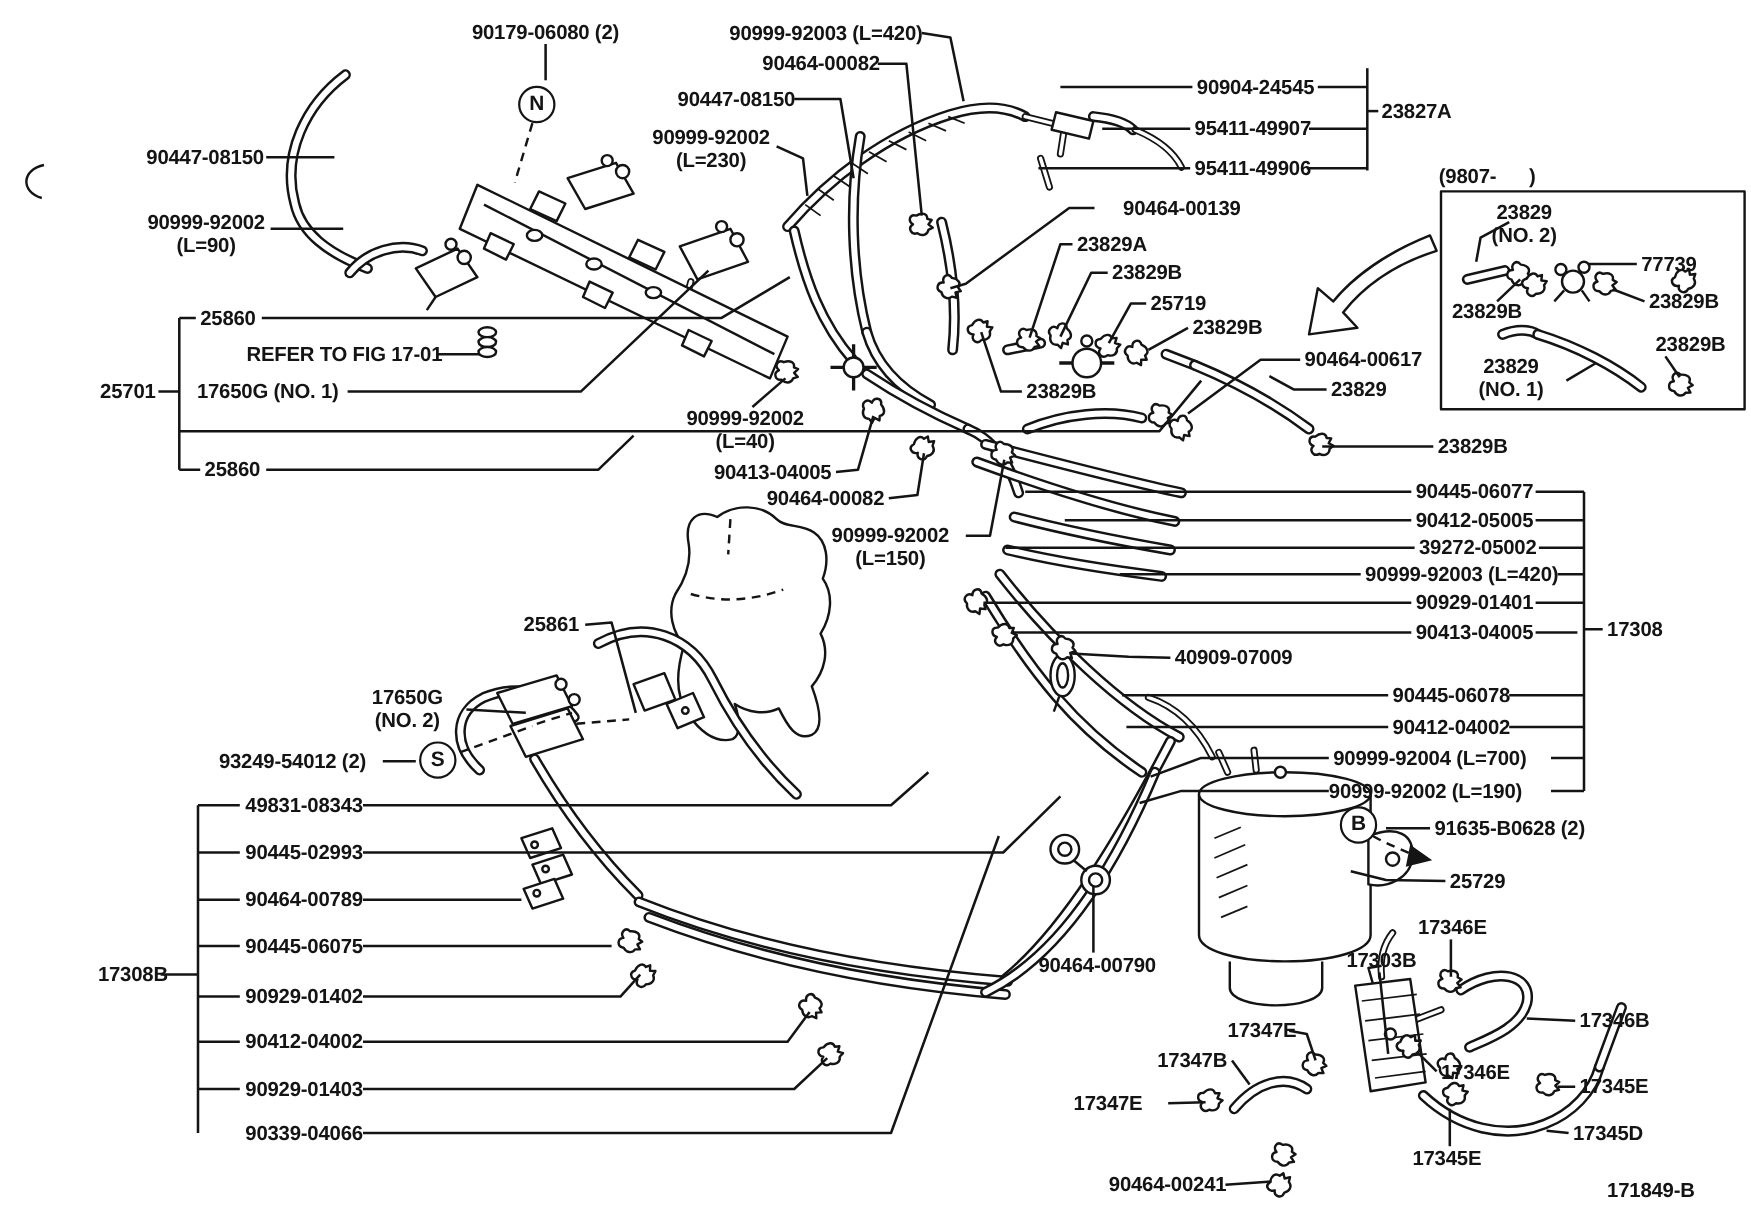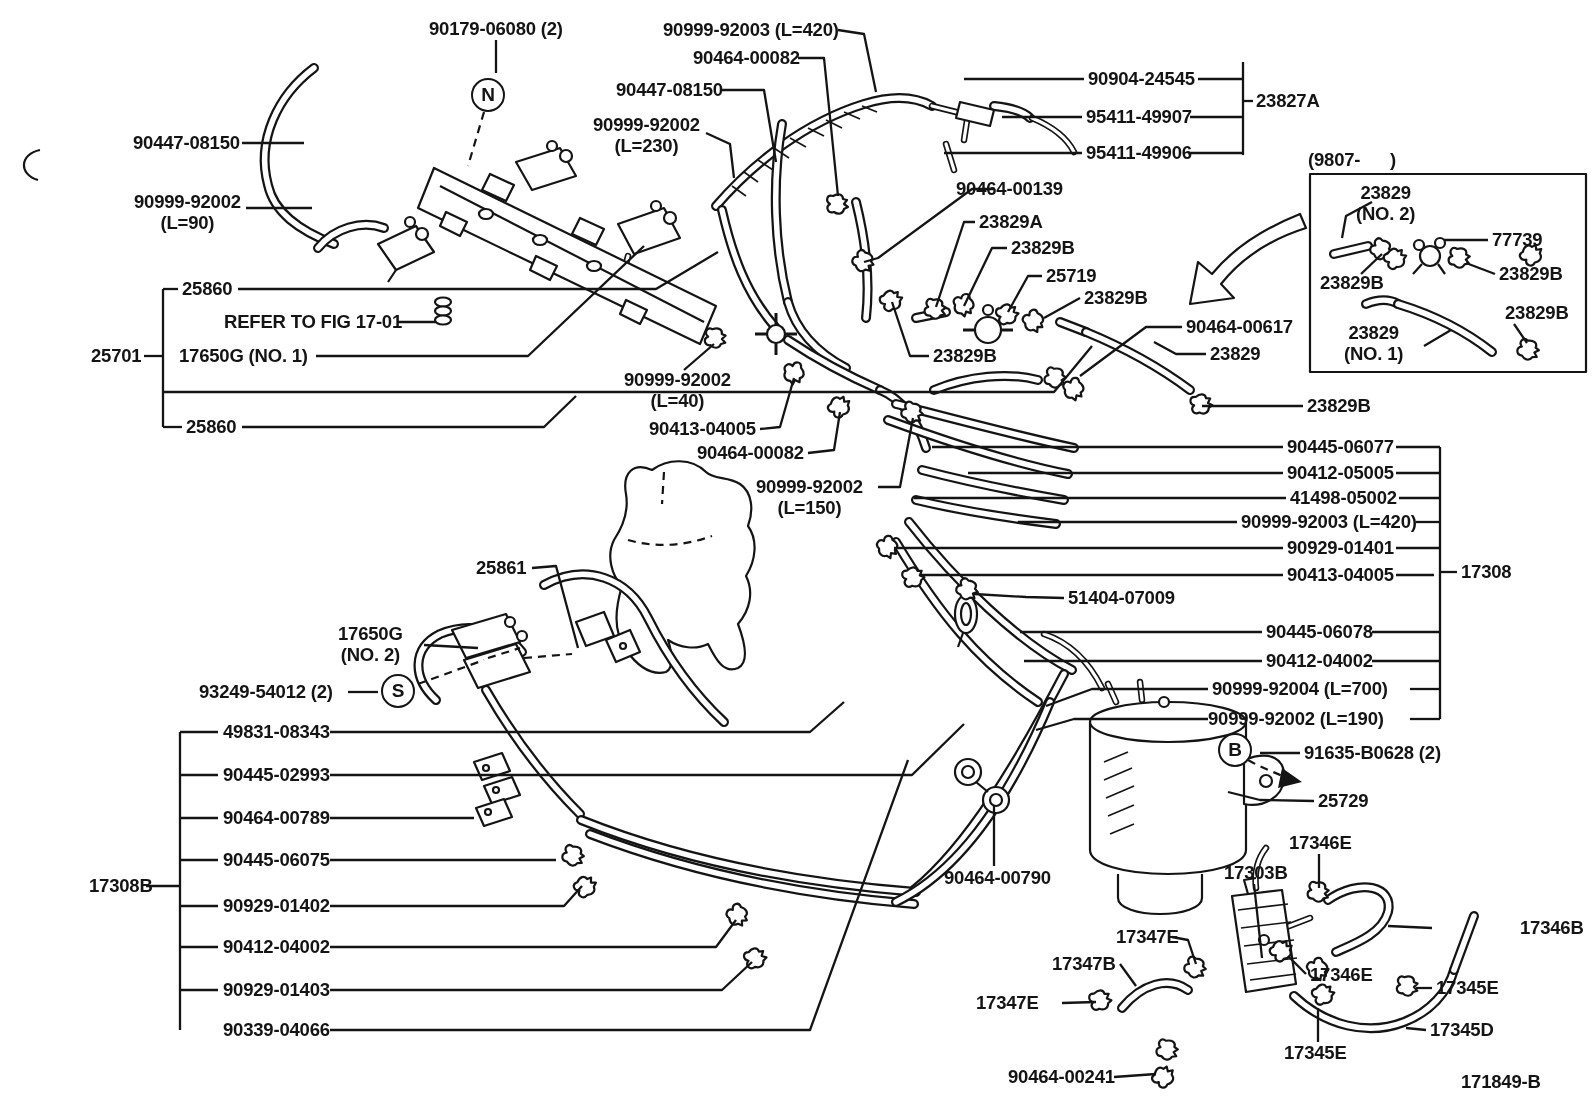--- a/index.html
+++ b/index.html
@@ -418,43 +418,43 @@
       <div class="lbl" style="left: 1304px; top: 272px;">23829B</div>
       <div class="lbl" style="left: 1483px; top: 263px;">23829B</div>
       <div class="lbl" style="left: 1489px; top: 302px;">23829B</div>
       <div class="lbl two" style="left: 1328px; top: 322px;">23829
 (NO. 1)</div>
       <div class="lbl" style="left: 166px; top: 278px;">25860</div>
       <div class="lbl" style="left: 208px; top: 311px;">REFER TO FIG 17-01</div>
       <div class="lbl" style="left: 75px; top: 345px;">25701</div>
       <div class="lbl" style="left: 163px; top: 345px;">17650G (NO. 1)</div>
       <div class="lbl" style="left: 170px; top: 416px;">25860</div>
-      <div class="lbl" style="left: 940px; top: 178px;">90464-00139</div>
+      <div class="lbl" style="left: 1005px; top: 178px;">90464-00139</div>
       <div class="lbl" style="left: 963px; top: 211px;">23829A</div>
       <div class="lbl" style="left: 995px; top: 237px;">23829B</div>
       <div class="lbl" style="left: 1030px; top: 265px;">25719</div>
       <div class="lbl" style="left: 1068px; top: 287px;">23829B</div>
       <div class="lbl" style="left: 1170px; top: 316px;">90464-00617</div>
       <div class="lbl" style="left: 1194px; top: 343px;">23829</div>
       <div class="lbl" style="left: 917px; top: 345px;">23829B</div>
       <div class="lbl two" style="left: 608px; top: 369px;">90999-92002
 (L=40)</div>
       <div class="lbl" style="left: 633px; top: 418px;">90413-04005</div>
       <div class="lbl" style="left: 681px; top: 442px;">90464-00082</div>
       <div class="lbl two" style="left: 740px; top: 476px;">90999-92002
 (L=150)</div>
       <div class="lbl" style="left: 1291px; top: 395px;">23829B</div>
       <div class="lbl" style="left: 1271px; top: 436px;">90445-06077</div>
       <div class="lbl" style="left: 1271px; top: 462px;">90412-05005</div>
-      <div class="lbl" style="left: 1274px; top: 487px;">41498-05002</div>
+      <div class="lbl" style="left: 1274px; top: 487px;">39272-05002</div>
       <div class="lbl" style="left: 1225px; top: 511px;">90999-92003 (L=420)</div>
       <div class="lbl" style="left: 1271px; top: 537px;">90929-01401</div>
       <div class="lbl" style="left: 1271px; top: 564px;">90413-04005</div>
       <div class="lbl" style="left: 1445px; top: 561px;">17308</div>
-      <div class="lbl" style="left: 1052px; top: 587px;">51404-07009</div>
+      <div class="lbl" style="left: 1052px; top: 587px;">40909-07009</div>
       <div class="lbl" style="left: 1250px; top: 621px;">90445-06078</div>
       <div class="lbl" style="left: 1250px; top: 650px;">90412-04002</div>
       <div class="lbl" style="left: 1196px; top: 678px;">90999-92004 (L=700)</div>
       <div class="lbl" style="left: 1192px; top: 708px;">90999-92002 (L=190)</div>
       <div class="lbl" style="left: 1288px; top: 742px;">91635-B0628 (2)</div>
       <div class="lbl" style="left: 1302px; top: 790px;">25729</div>
       <div class="lbl" style="left: 460px; top: 557px;">25861</div>
       <div class="lbl two" style="left: 322px; top: 623px;">17650G
 (NO. 2)</div>
       <div class="lbl" style="left: 183px; top: 681px;">93249-54012 (2)</div>
@@ -466,21 +466,21 @@
       <div class="lbl" style="left: 207px; top: 895px;">90929-01402</div>
       <div class="lbl" style="left: 207px; top: 936px;">90412-04002</div>
       <div class="lbl" style="left: 207px; top: 979px;">90929-01403</div>
       <div class="lbl" style="left: 207px; top: 1019px;">90339-04066</div>
       <div class="lbl" style="left: 928px; top: 867px;">90464-00790</div>
       <div class="lbl" style="left: 1208px; top: 862px;">17303B</div>
       <div class="lbl" style="left: 1273px; top: 832px;">17346E</div>
       <div class="lbl" style="left: 1100px; top: 926px;">17347E</div>
       <div class="lbl" style="left: 1036px; top: 953px;">17347B</div>
       <div class="lbl" style="left: 1294px; top: 964px;">17346E</div>
-      <div class="lbl" style="left: 1504px; top: 917px; text-align: right;">17346B</div>
+      <div class="lbl" style="left: 1420px; top: 917px; text-align: right;">17346B</div>
       <div class="lbl" style="left: 960px; top: 992px;">17347E</div>
       <div class="lbl" style="left: 1420px; top: 977px;">17345E</div>
       <div class="lbl" style="left: 1414px; top: 1019px;">17345D</div>
       <div class="lbl" style="left: 1268px; top: 1042px;">17345E</div>
       <div class="lbl" style="left: 992px; top: 1066px;">90464-00241</div>
       <div class="lbl" style="left: 1445px; top: 1071px;">171849-B</div>
     </div>
   <div id="callouts">
       <div class="circ" style="left: 472px; top: 95px;">N</div>
       <div class="circ" style="left: 382px; top: 691px;">S</div>

